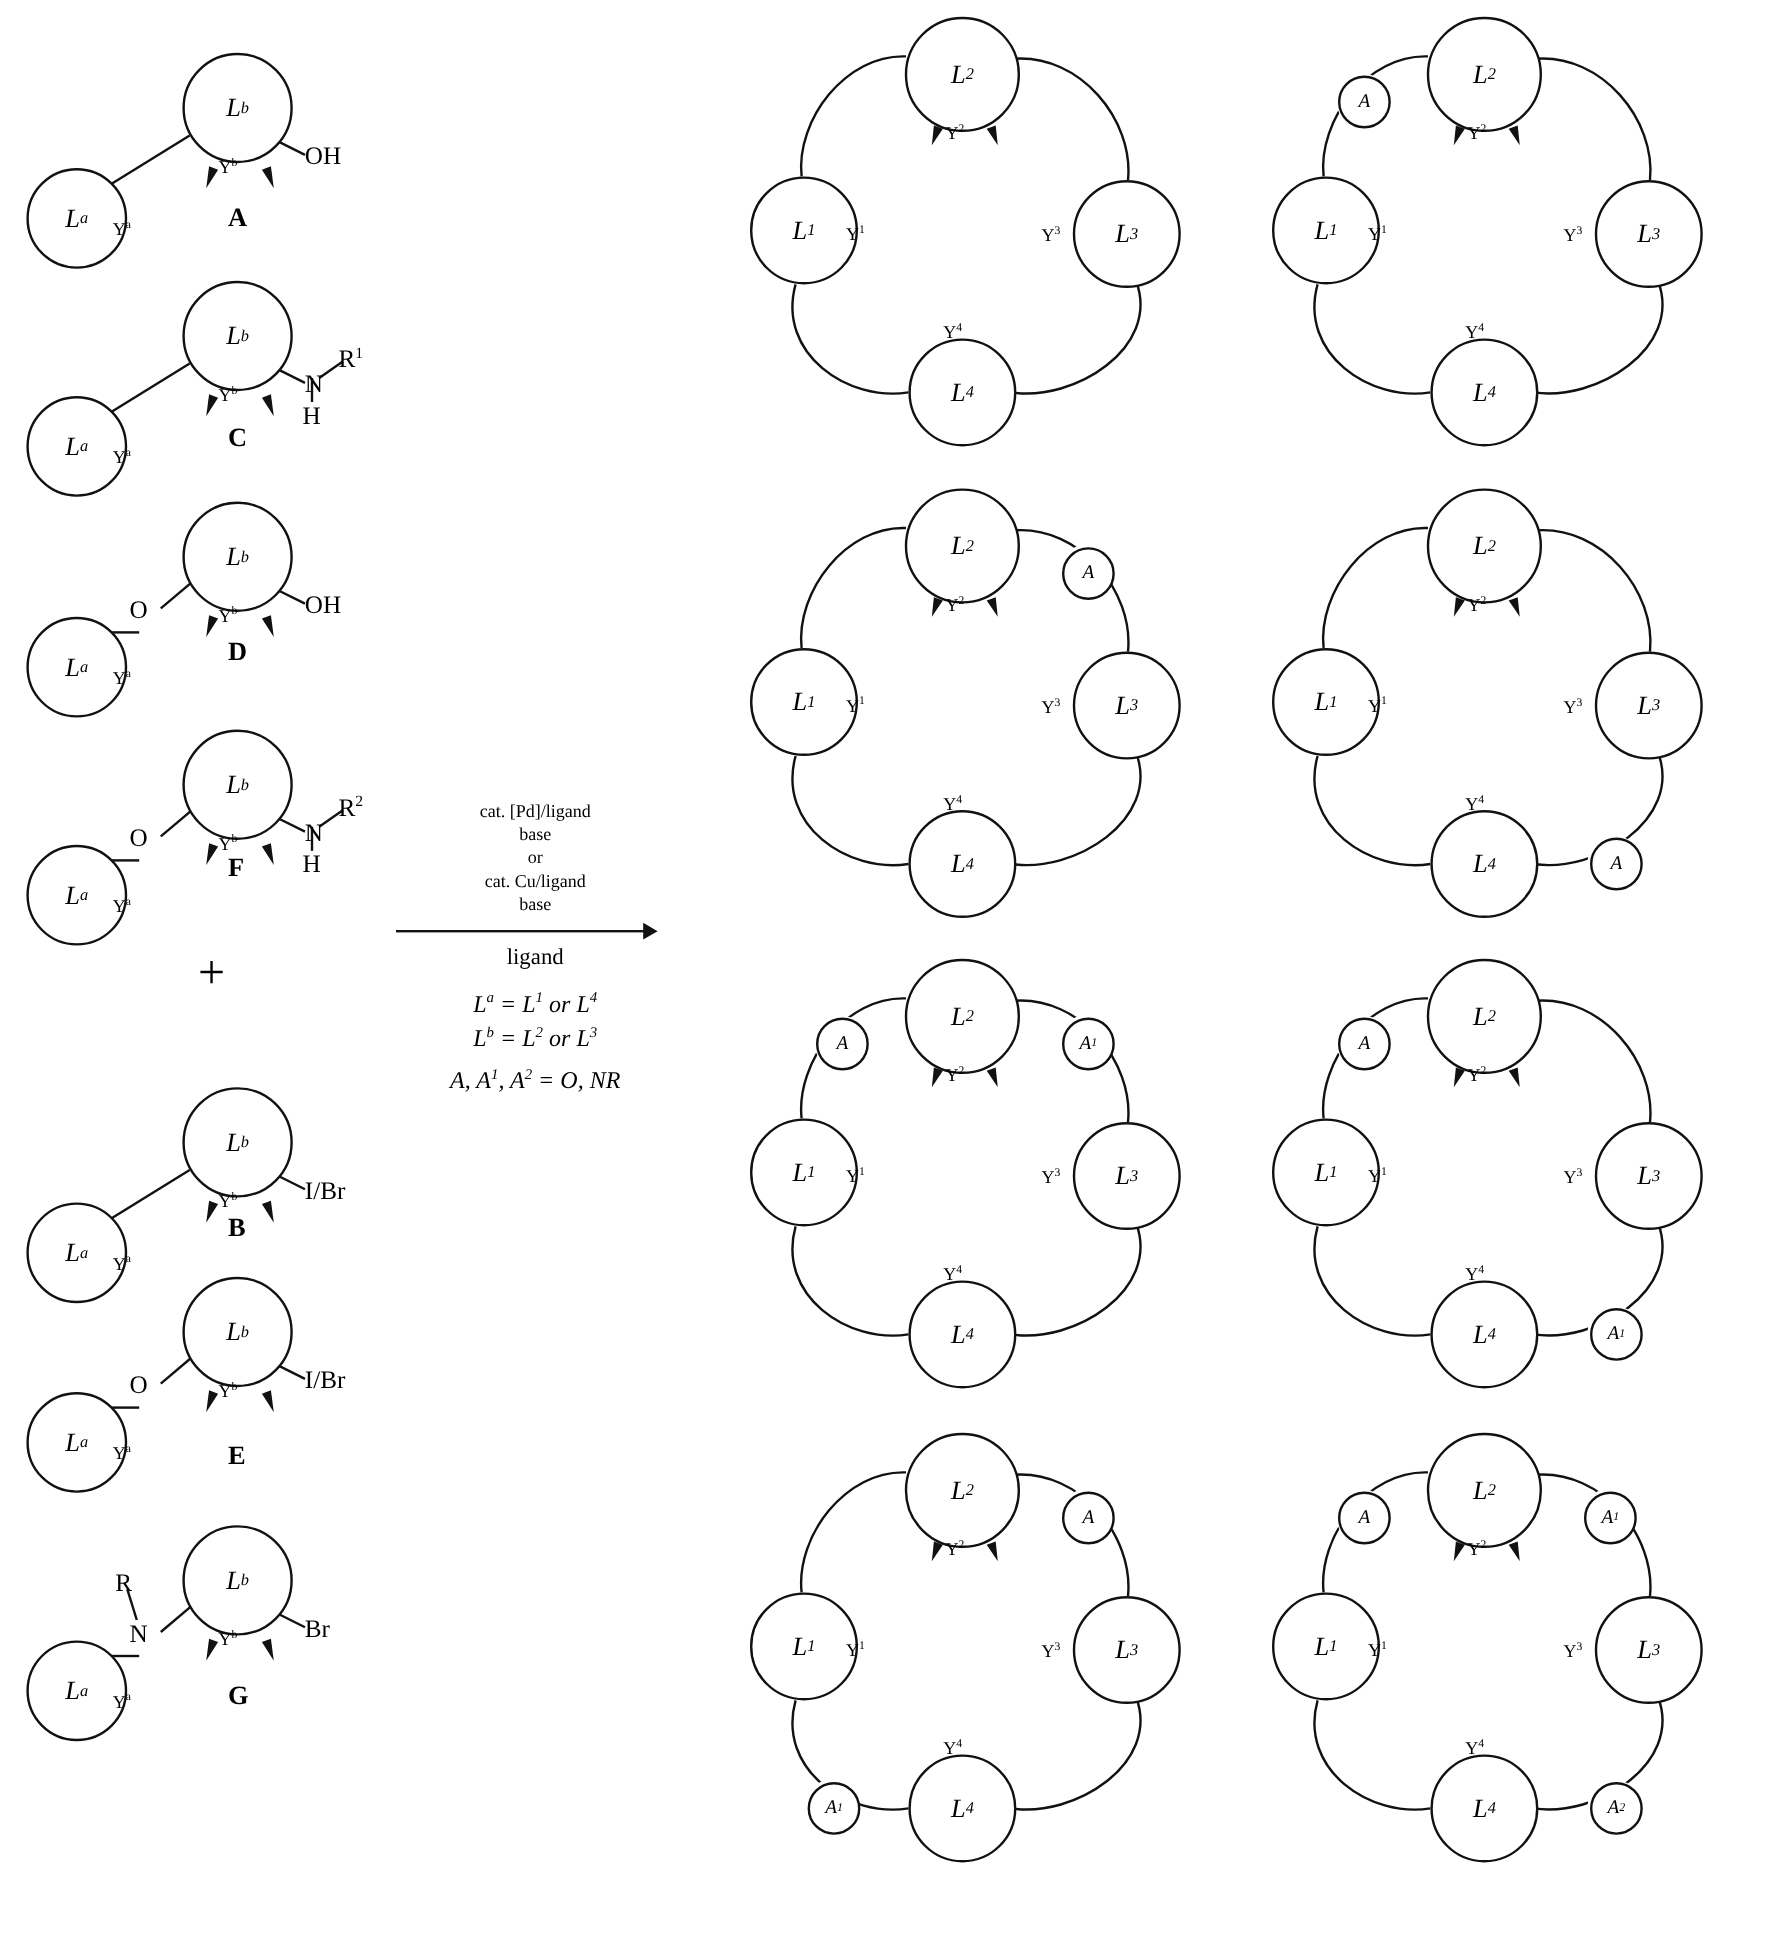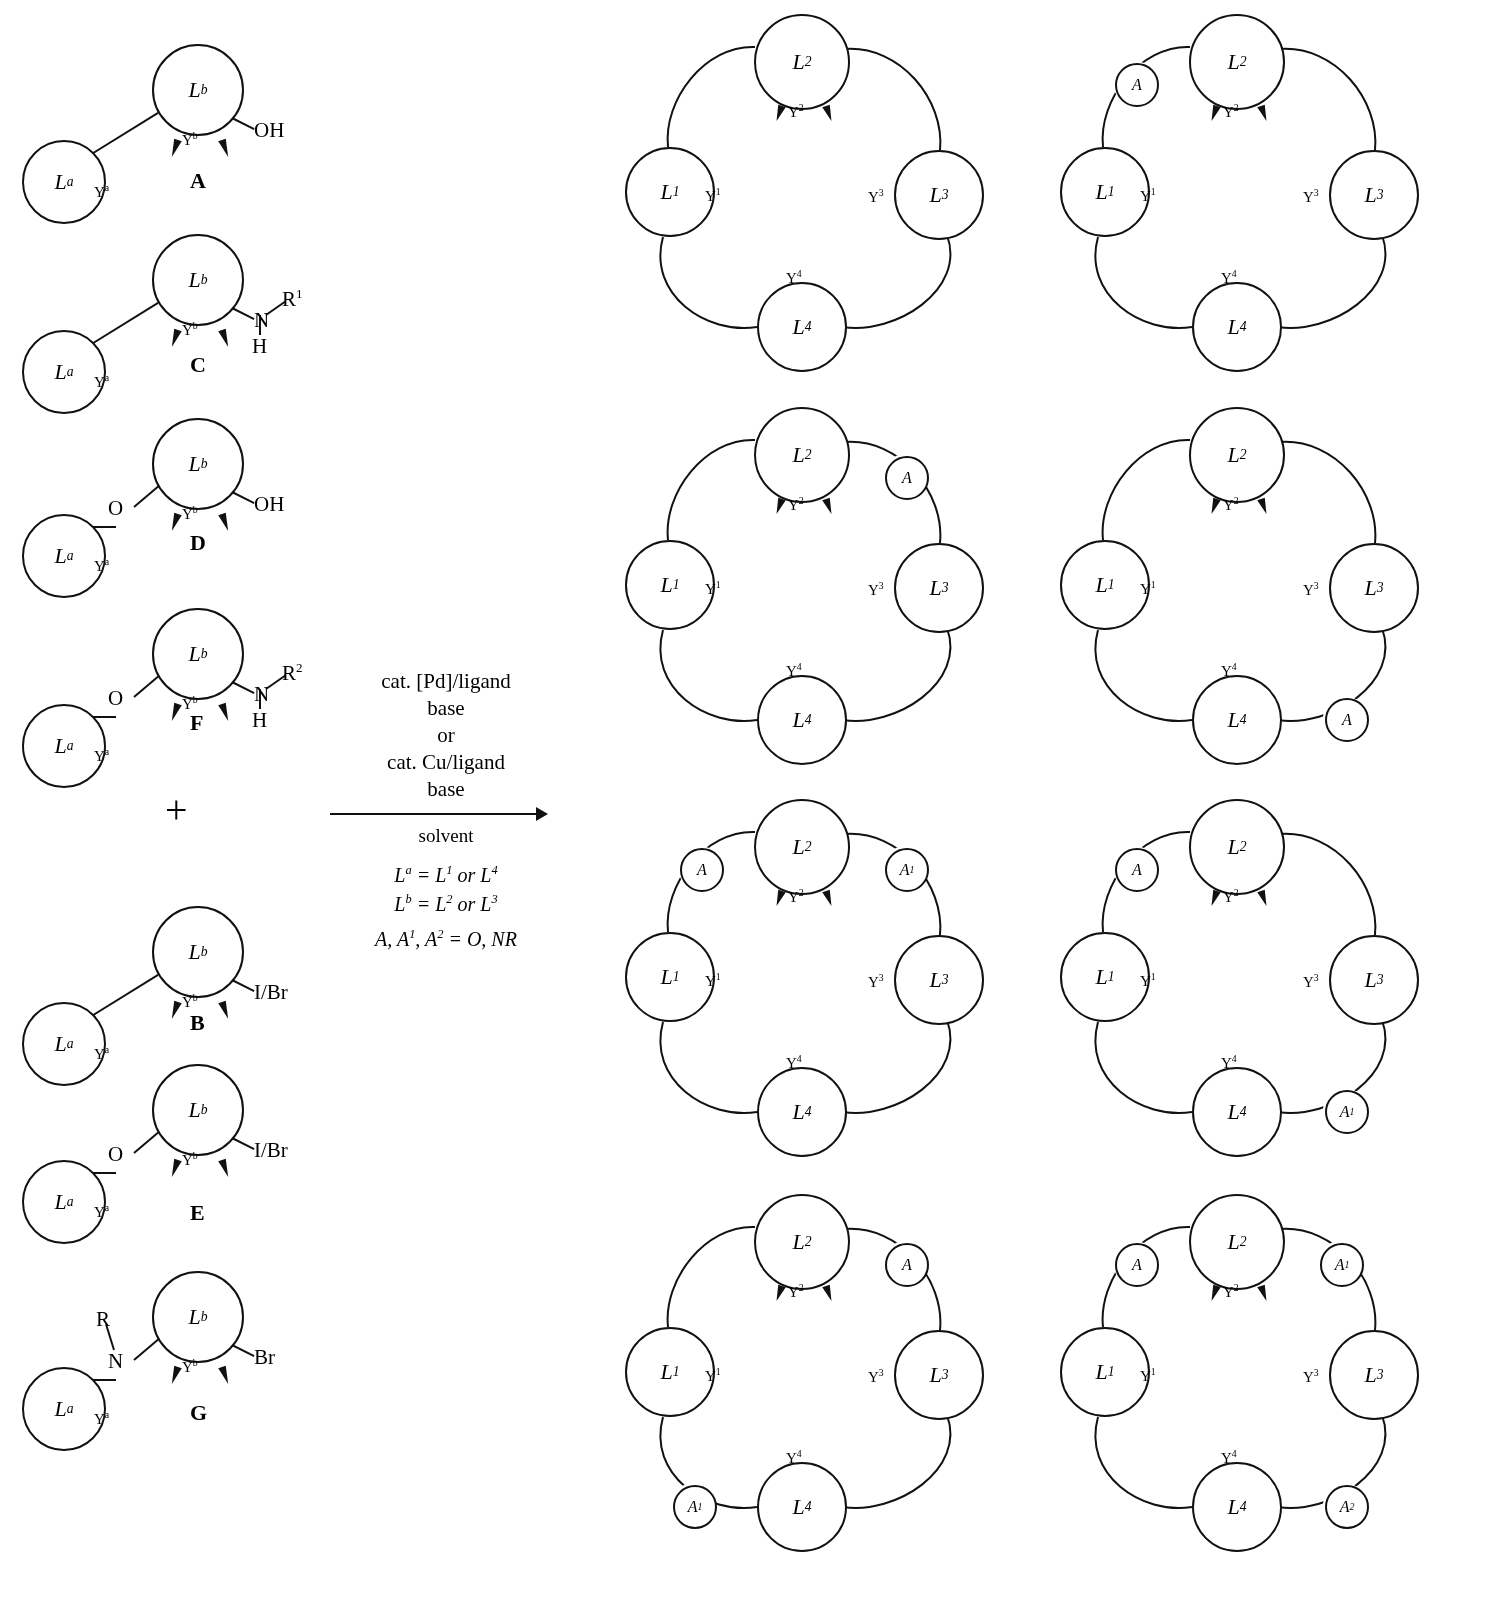--- a/index.html
+++ b/index.html
@@ -25,21 +25,21 @@
   .atomtext sup{font-size:.62em;}
   .label{position:absolute;font-size:22px;font-weight:bold;z-index:4;}
   .plus{position:absolute;font-size:40px;line-height:1;z-index:4;}
 
   
   .wedge{position:absolute;width:0;height:0;z-index:2;
     border-left:4px solid transparent;border-right:4px solid transparent;}
 
   
   #conditions{position:absolute;left:330px;top:668px;width:232px;text-align:center;z-index:5;}
-  #conditions .above{font-size:21px;line-height:1.28;}
+  #conditions .above{font-size:15px;line-height:1.28;}
   #conditions .arrowrow{position:relative;height:16px;margin:4px 0 2px;}
   #conditions .arrowline{position:absolute;left:0;top:7px;width:208px;height:2px;background:#111;}
   #conditions .arrowhead{position:absolute;left:206px;top:1px;width:0;height:0;
      border-top:7px solid transparent;border-bottom:7px solid transparent;border-left:12px solid #111;}
   #conditions .below{font-size:19px;line-height:1.3;}
   #conditions .defs{font-size:20px;line-height:1.45;margin-top:12px;font-style:italic;}
   #conditions .defs sup{font-size:.62em;}
 
   
   .macro{position:absolute;width:420px;height:390px;}
@@ -169,21 +169,21 @@
       <div>base</div>
       <div>or</div>
       <div>cat. Cu/ligand</div>
       <div>base</div>
     </div>
     <div class="arrowrow">
       <div class="arrowline"></div>
       <div class="arrowhead"></div>
     </div>
     <div class="below">
-      <div>solvent</div>
+      <div>ligand</div>
     </div>
     <div class="defs">
       <div>
         <span>L</span><sup>a</sup>
         <span>=</span>
         <span>L</span><sup>1</sup>
         <span>or</span>
         <span>L</span><sup>4</sup>
       </div>
       <div>

